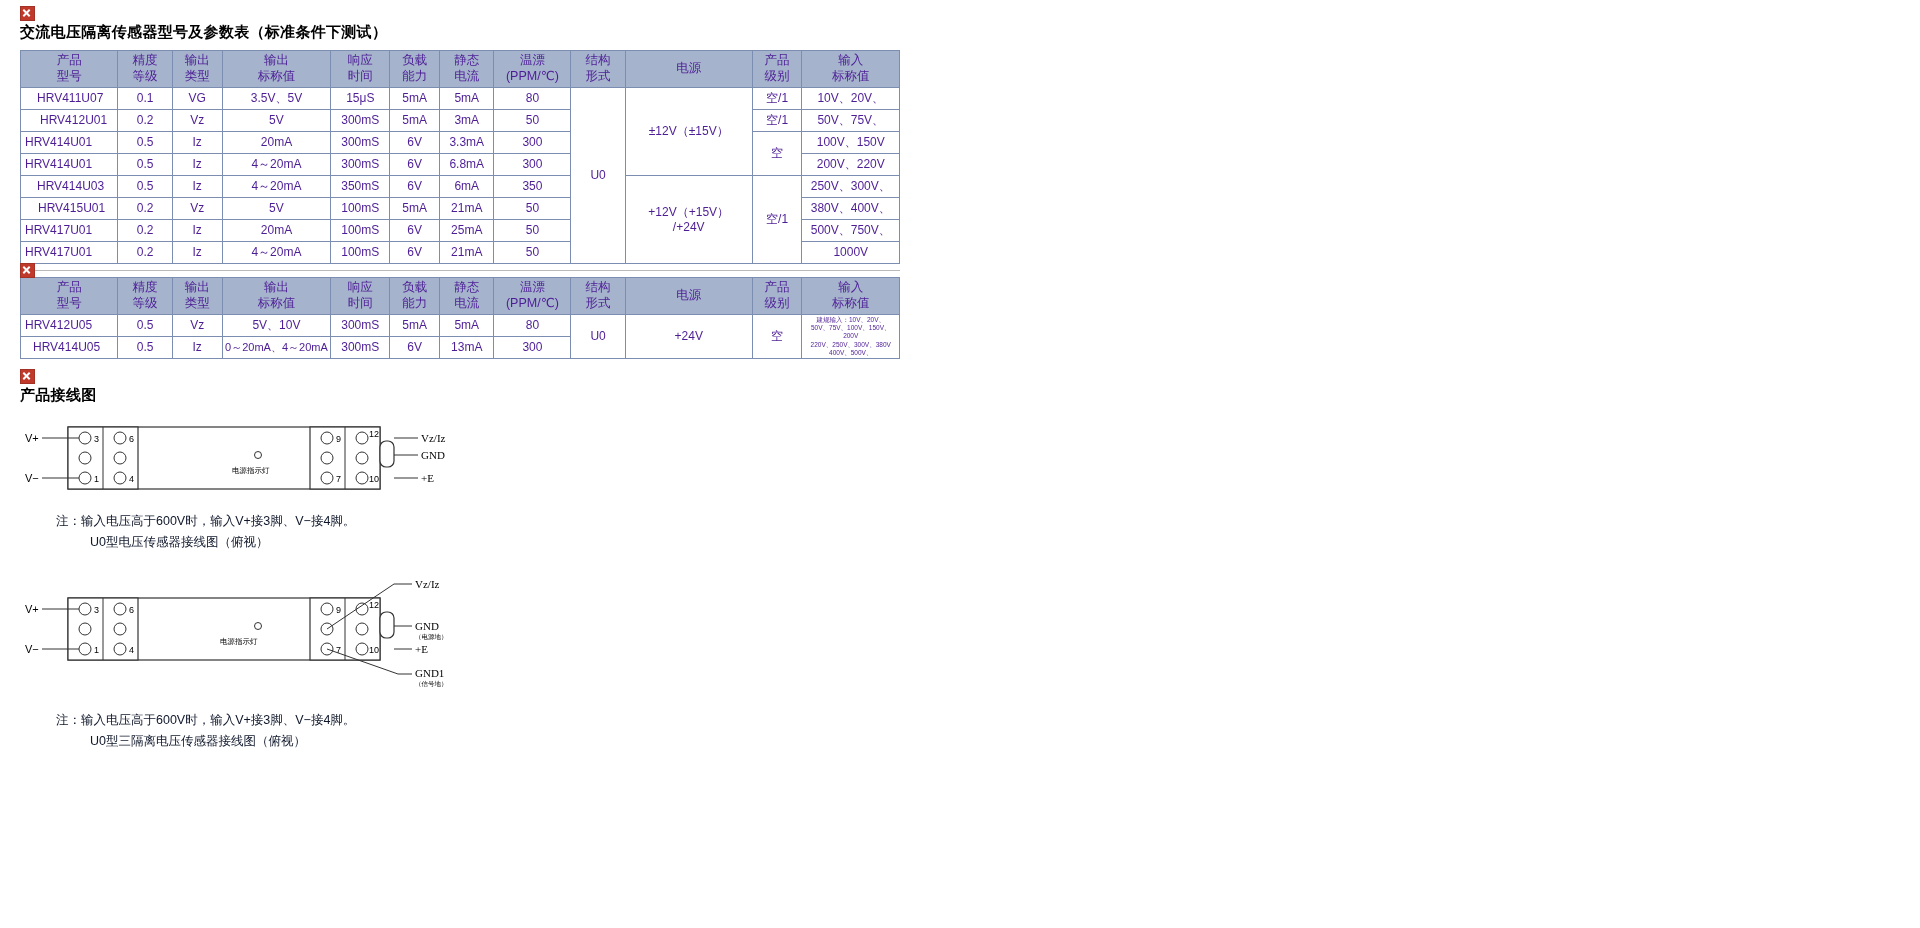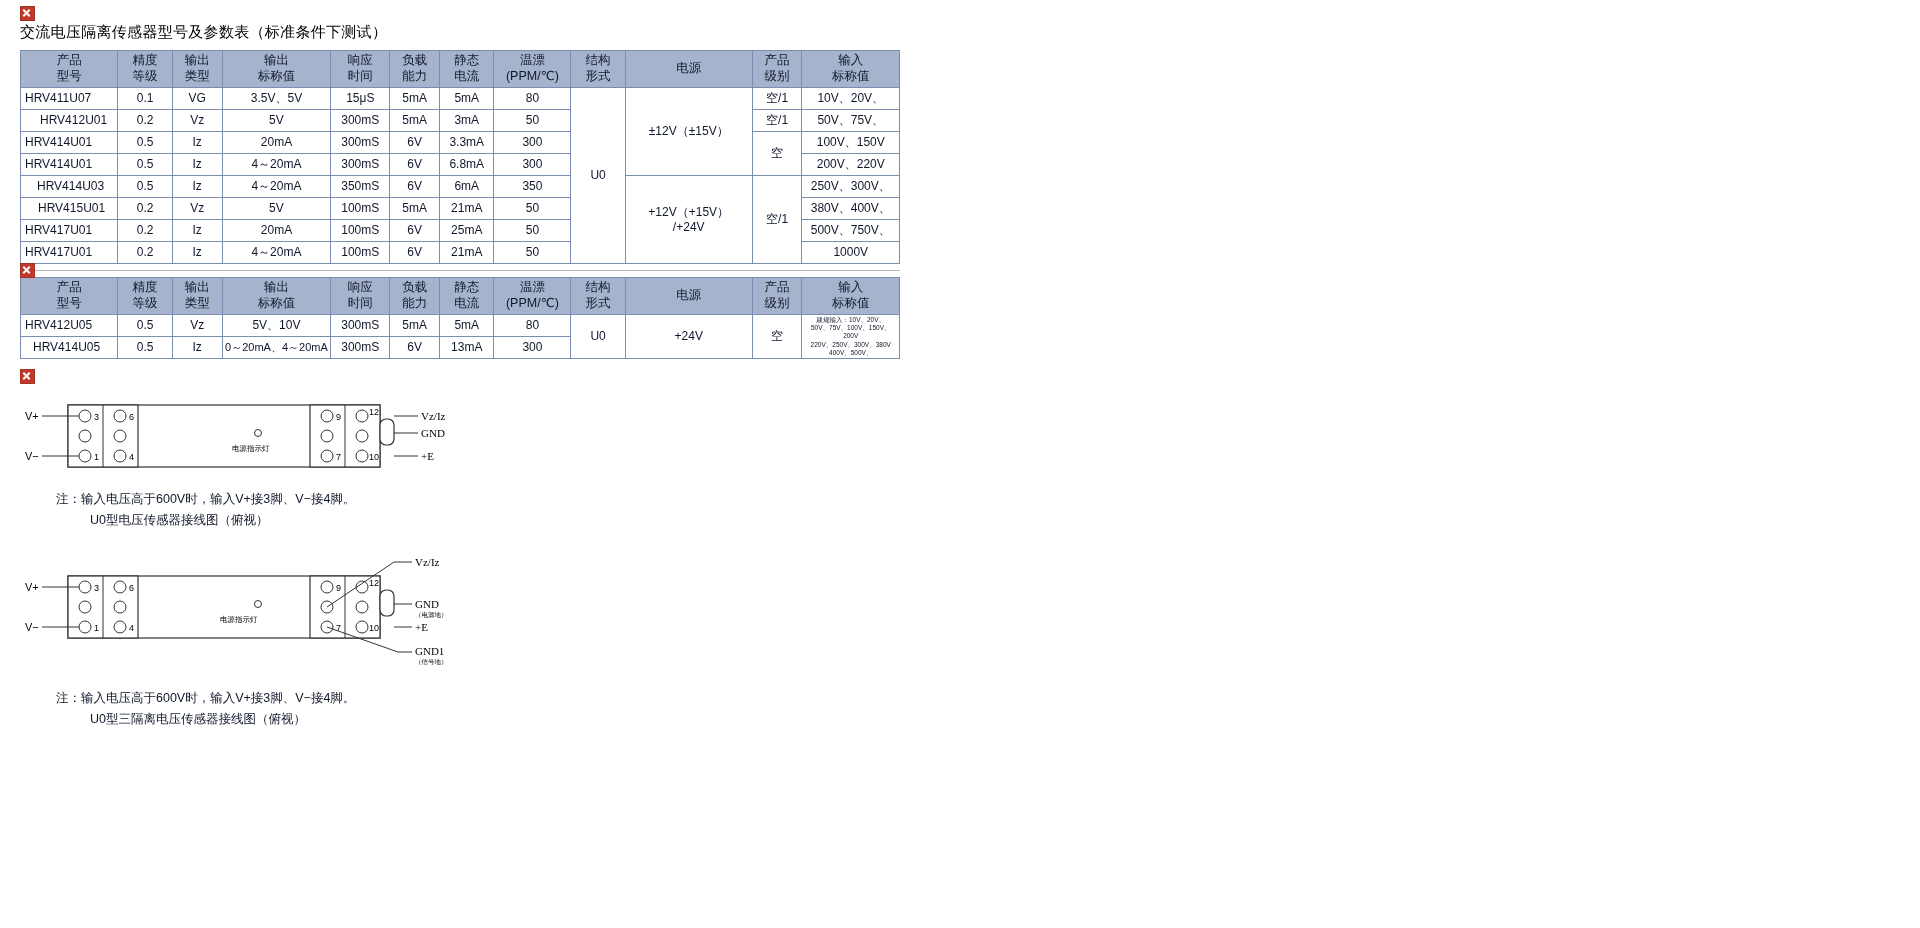--- a/index.html
+++ b/index.html
@@ -43,30 +43,30 @@
     width: 9px;
     height: 2px;
     top: 5px;
     left: 1px;
   }
   .broken-img::before { transform: rotate(45deg); }
   .broken-img::after { transform: rotate(-45deg); }
 
   .section-title {
     font-size: 15px;
-    font-weight: normal;
+    font-weight: bold;
     color: #000;
     margin: 3px 0 8px 0;
     letter-spacing: 0.3px;
   }
 
   table.spec {
     border-collapse: collapse;
     font-size: 12px;
-    color: #0f172a;
+    color: #4c1d95;
     table-layout: fixed;
   }
   table.spec th,
   table.spec td {
     border: 1px solid #7b8db0;
     text-align: center;
     vertical-align: middle;
     padding: 1px 2px;
     line-height: 1.25;
   }
@@ -175,21 +175,21 @@
           <th>电源</th>
           <th class="hdr-2line">产品
 级别</th>
           <th class="hdr-2line">输入
 标称值</th>
         </tr>
       </thead>
       <tbody>
 
         <tr>
-          <td style="text-align:left;padding-left:4px">HRV411U07</td>
+          <td style="text-align:center;padding-left:4px">HRV411U07</td>
           <td>0.1</td>
           <td>VG</td>
           <td>3.5V、5V</td>
           <td>15μS</td>
           <td>5mA</td>
           <td>5mA</td>
           <td>80</td>
           <td rowspan="8">U0</td>
           <td rowspan="4">±12V（±15V）</td>
           <td>空/1</td>
@@ -365,20 +365,21 @@
           <td>300</td>
         </tr>
       </tbody>
     </table>
 
 
     <div style="height:16px;margin-top:8px;">
       <span class="broken-img"></span>
     </div>
 
+    <div class="section-title">产品接线图</div>
 
     <div class="wiring">
       <svg width="460" height="90" viewBox="0 0 460 90" xmlns="http://www.w3.org/2000/svg">
 
         <rect x="48" y="10" width="312" height="62" fill="#ffffff" stroke="#333" stroke-width="1.2"></rect>
 
         <rect x="48" y="10" width="70" height="62" fill="#ffffff" stroke="#333" stroke-width="1.2"></rect>
         <line x1="83" y1="10" x2="83" y2="72" stroke="#333" stroke-width="1"></line>
 
         <rect x="290" y="10" width="70" height="62" fill="#ffffff" stroke="#333" stroke-width="1.2"></rect>

